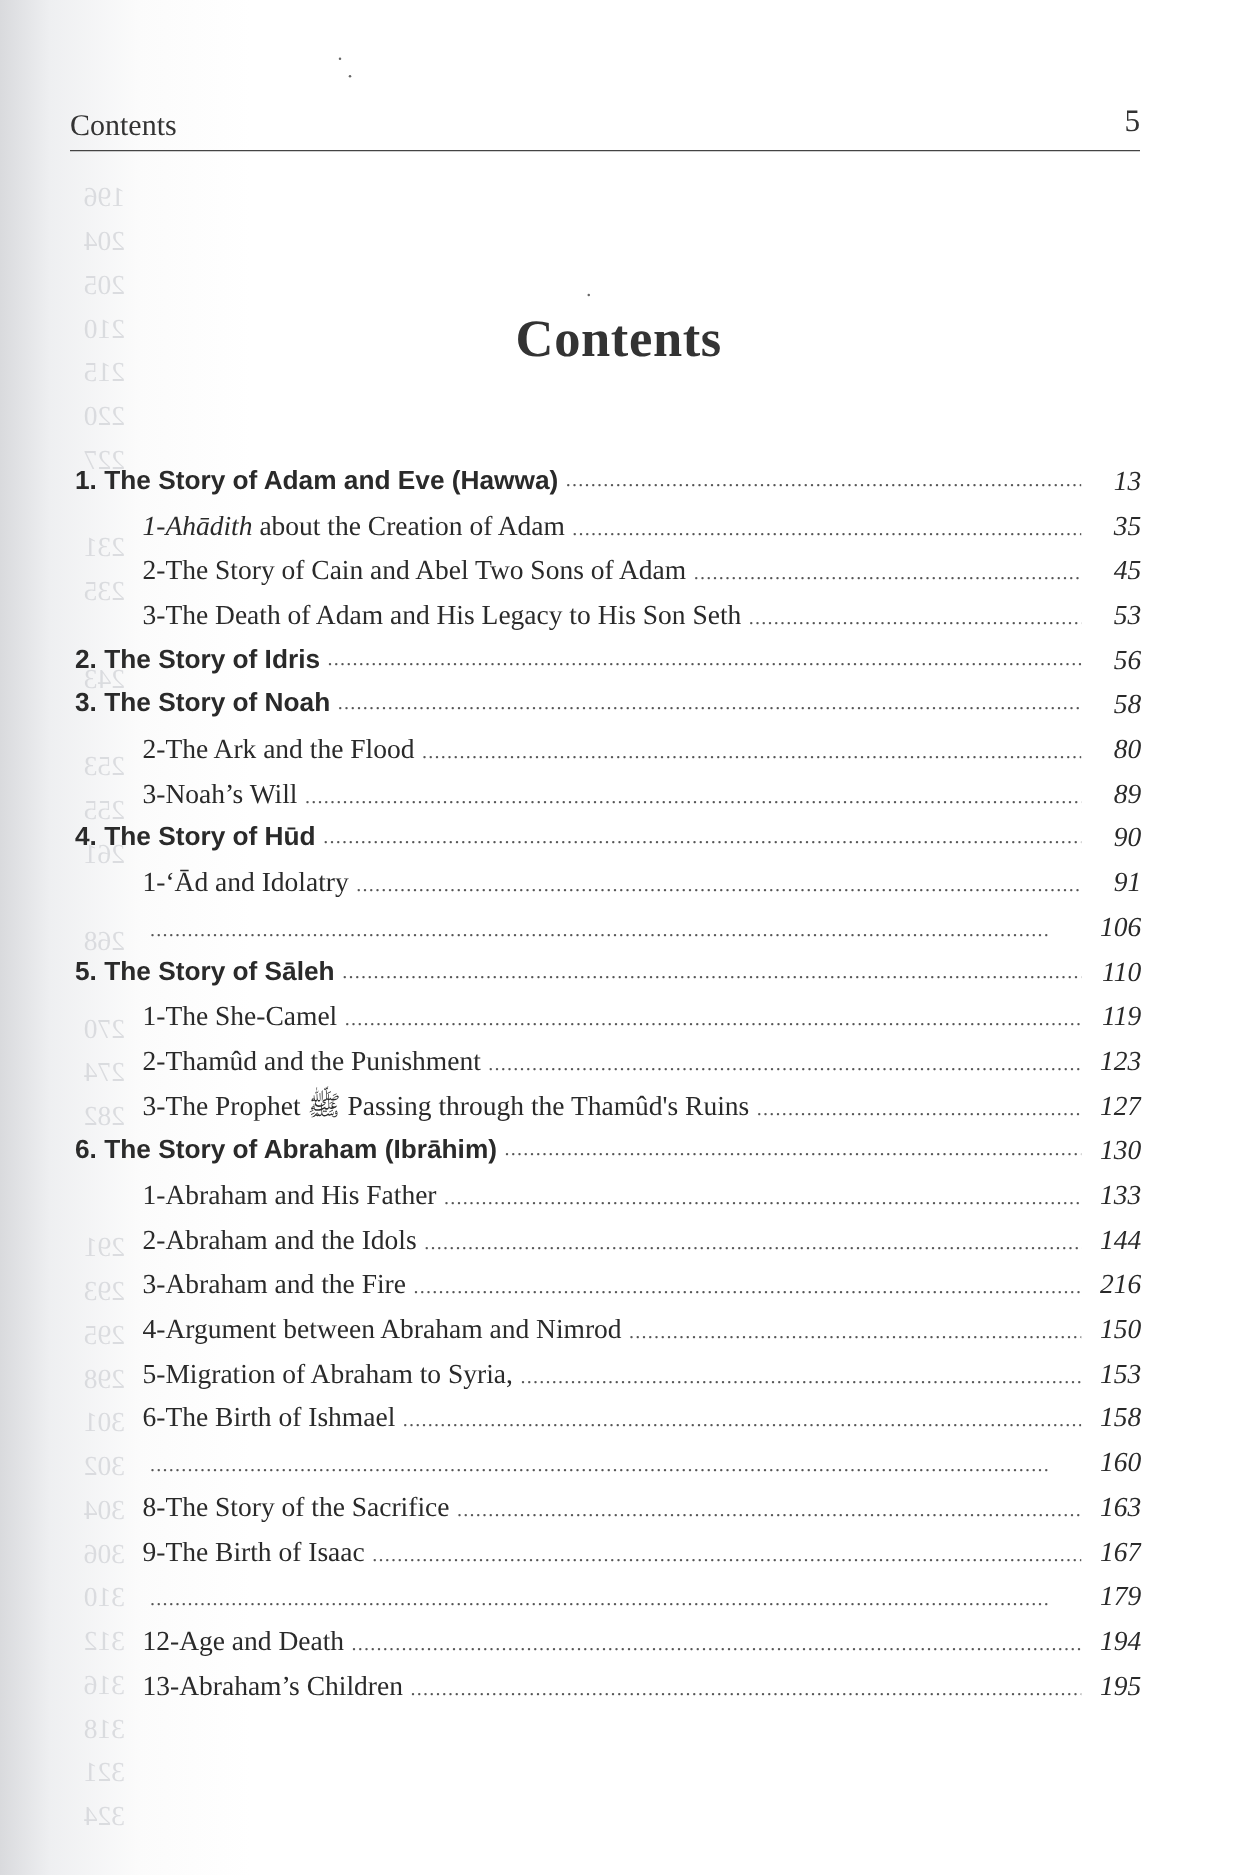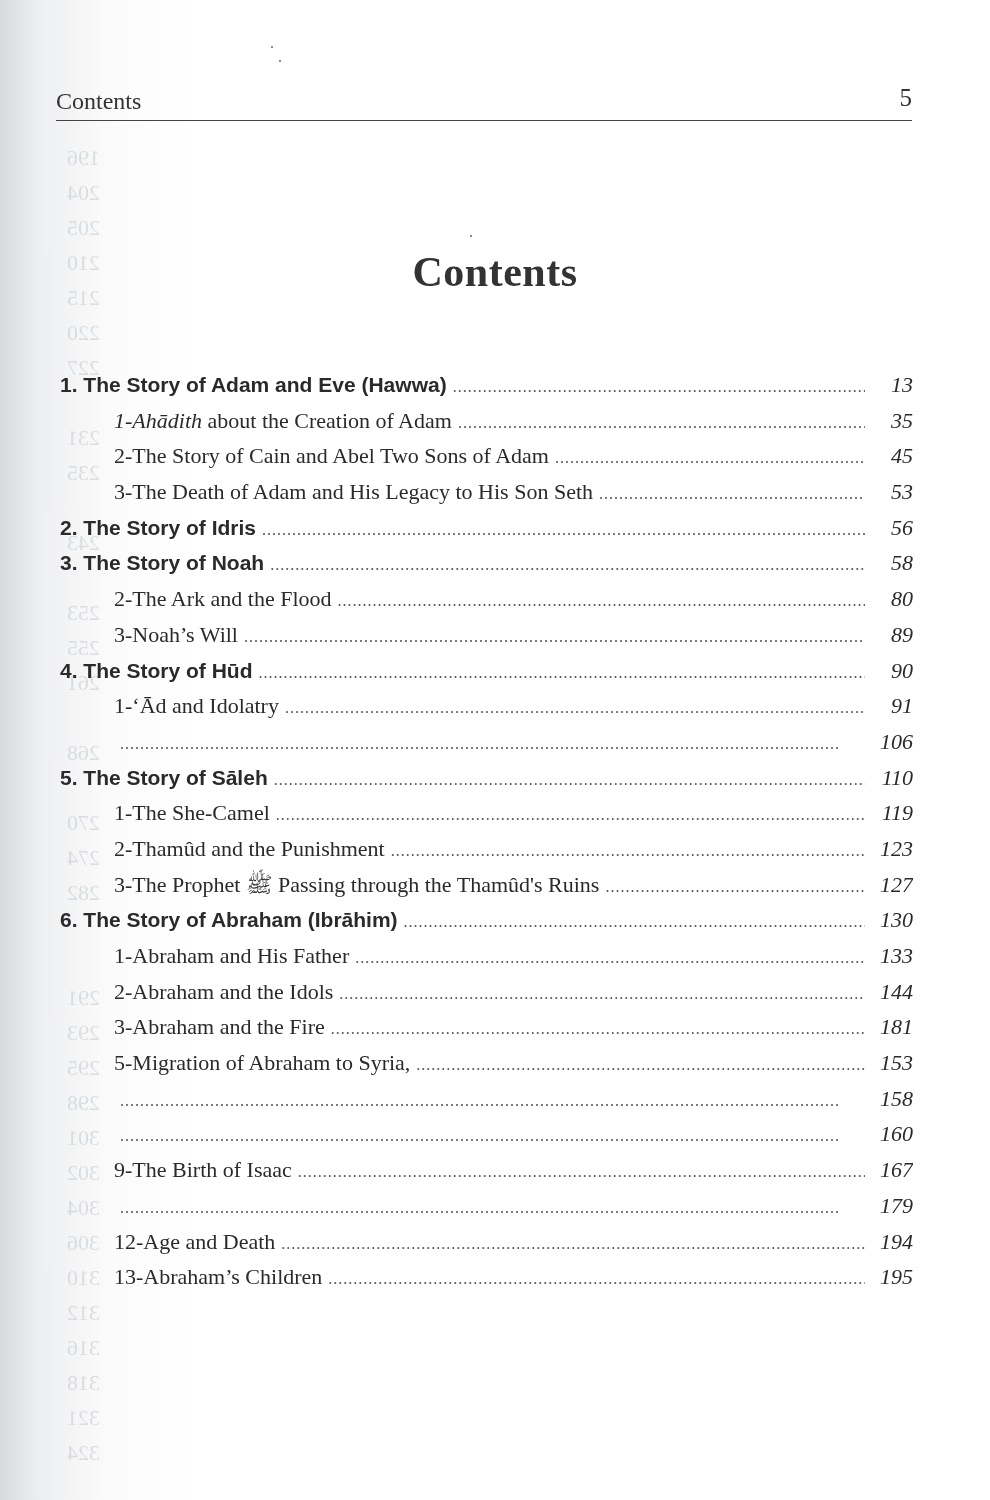--- a/index.html
+++ b/index.html
@@ -21,21 +21,21 @@
   .rh-rule { position: absolute; left: 0; right: 0; top: 36px; height: 1px; background: #444; }
   .page-title {
     position: absolute; left: 0; width: 990px; top: 248px; text-align: center;
     font-size: 42px; font-weight: bold; color: #333; letter-spacing: 0.5px;
   }
   .toc { position: absolute; left: 60px; top: 367px; width: 853px; }
   .row {
     display: flex; align-items: baseline; height: 35.7px; line-height: 35.7px;
     font-size: 22px; white-space: nowrap; overflow: hidden;
   }
-  .row.chapter { font-family: "Liberation Sans", sans-serif; font-weight: bold; font-size: 21px; }
+  .row.chapter { font-family: "Liberation Sans", sans-serif; font-weight: bold; font-size: 21px; align-items: flex-end; }
   .row.sub { padding-left: 54px; }
   .row .title { flex: 0 0 auto; }
   .row .leader {
     flex: 1 1 auto; overflow: hidden; margin: 0 6px; color: #555;
     font-family: "Liberation Serif", serif; font-weight: normal; font-size: 16px;
     letter-spacing: 1px;
   }
   .row .leader::after { content: "................................................................................................................................................"; }
   .row .page {
     flex: 0 0 42px; text-align: right; font-family: "Liberation Serif", serif;
@@ -185,36 +185,47 @@
       <span class="page">133</span>
     </div>
   <div class="row sub">
       <span class="title">2-Abraham and the Idols</span>
       <span class="leader"></span>
       <span class="page">144</span>
     </div>
   <div class="row sub">
       <span class="title">3-Abraham and the Fire</span>
       <span class="leader"></span>
-      <span class="page">181</span>
+      <span class="page">216</span>
+    </div>
+  <div class="row sub">
+      <span class="title">4-Argument between  Abraham and Nimrod</span>
+      <span class="leader"></span>
+      <span class="page">150</span>
     </div>
   <div class="row sub">
       <span class="title">5-Migration of Abraham to Syria,</span>
       <span class="leader"></span>
       <span class="page">153</span>
     </div>
   <div class="row sub">
+      <span class="title">6-The Birth of Ishmael</span>
       <span class="leader"></span>
       <span class="page">158</span>
     </div>
   <div class="row sub">
       <span class="leader"></span>
       <span class="page">160</span>
     </div>
   <div class="row sub">
+      <span class="title">8-The Story of the Sacrifice</span>
+      <span class="leader"></span>
+      <span class="page">163</span>
+    </div>
+  <div class="row sub">
       <span class="title">9-The Birth of Isaac</span>
       <span class="leader"></span>
       <span class="page">167</span>
     </div>
   <div class="row sub">
       <span class="leader"></span>
       <span class="page">179</span>
     </div>
   <div class="row sub">
       <span class="title">12-Age and Death</span>

